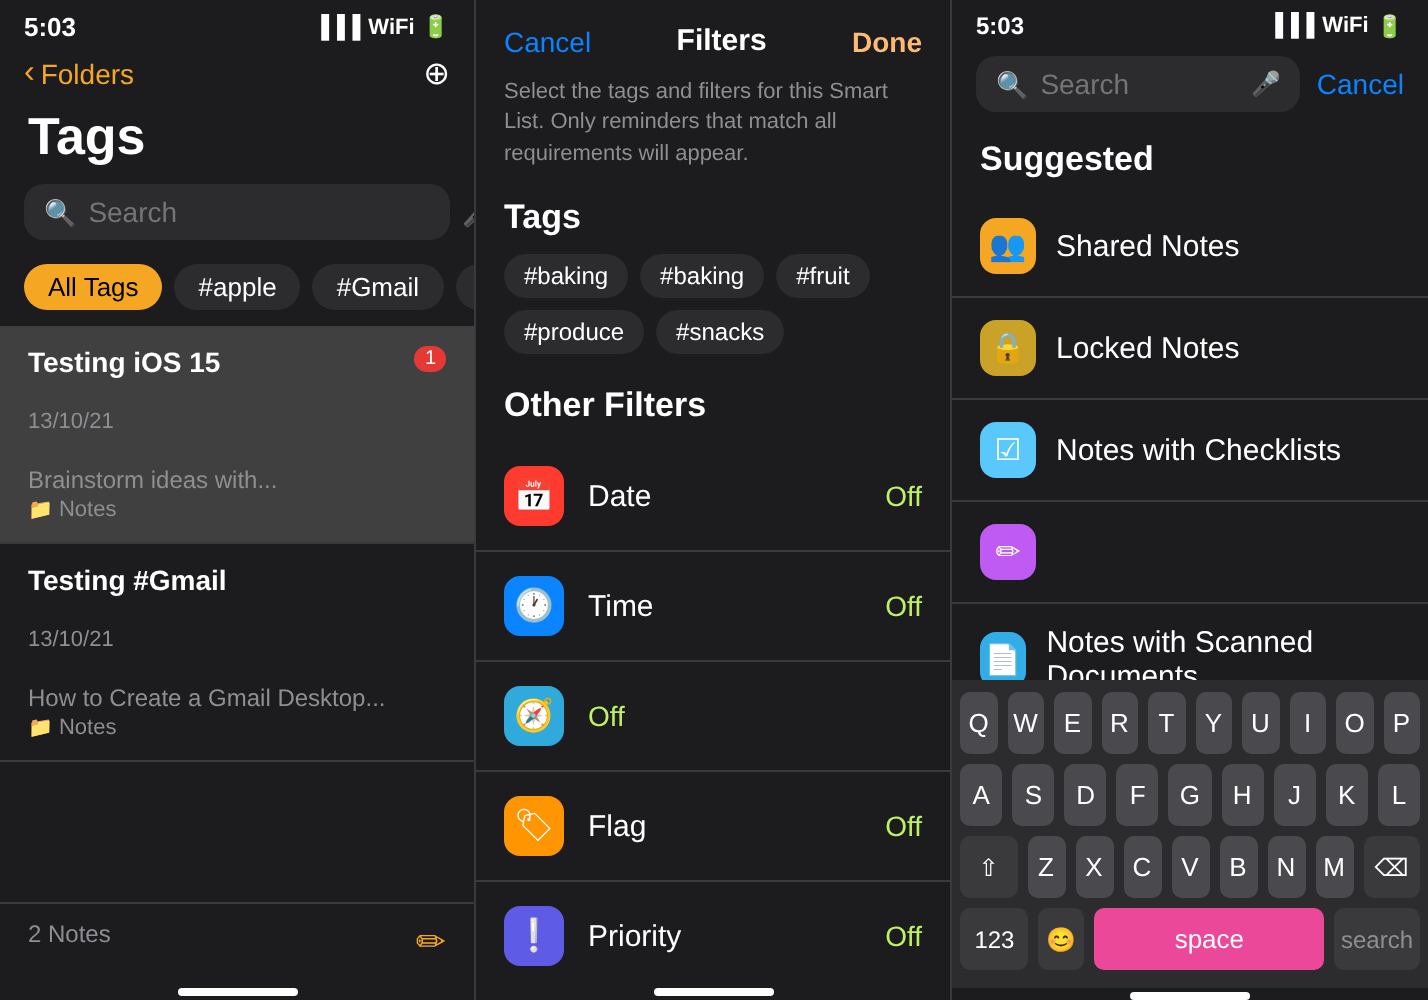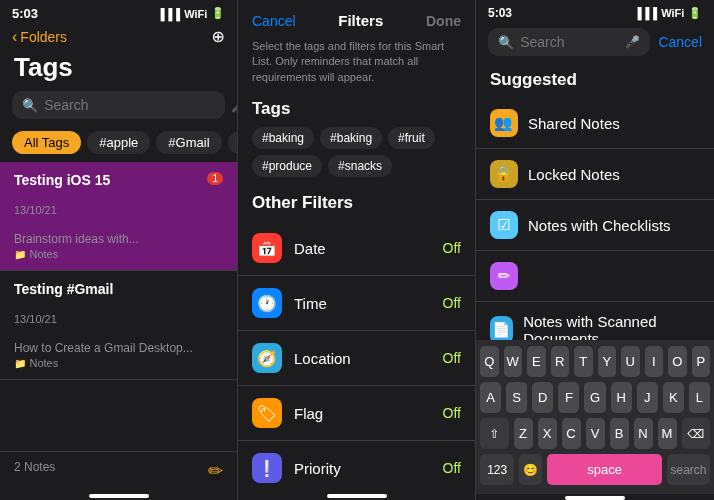--- a/index.html
+++ b/index.html
@@ -72,21 +72,21 @@
     }
     .tag-chip.active { background: #f5a623; color: #000; }
     .tag-chip.inactive { background: #2c2c2e; color: #fff; }
     .notes-list { flex: 1; overflow-y: auto; }
     .note-item {
       padding: 10px 14px;
       border-bottom: 0.5px solid #3a3a3c;
       cursor: pointer;
       display: flex; align-items: flex-start; justify-content: space-between;
     }
-    .note-item.selected { background: #701a75; }
+    .note-item.selected { background: #404040; }
     .note-content { flex: 1; overflow: hidden; }
     .note-title { font-size: 14px; font-weight: 600; color: #fff; }
     .note-date { font-size: 11px; color: #8e8e93; margin: 16px 0; }
     .note-preview { font-size: 12px; color: #8e8e93; white-space: nowrap; overflow: hidden; text-overflow: ellipsis; }
     .note-folder { display: flex; align-items: center; gap: 3px; margin-top: 2px; }
     .note-folder-icon { font-size: 10px; color: #8e8e93; }
     .note-folder-text { font-size: 11px; color: #8e8e93; }
     .note-badge {
       background: #e53935; color: #fff;
       font-size: 10px; border-radius: 8px;
@@ -110,21 +110,21 @@
       flex-direction: column;
       color: #fff;
       border-right: 0.5px solid #3a3a3c;
     }
     .filter-header {
       display: flex; justify-content: space-between; align-items: center;
       padding: 12px 14px 6px;
     }
     .filter-cancel { color: #0a84ff; font-size: 14px; }
     .filter-title { font-size: 15px; font-weight: 600; color: #fff; }
-    .filter-done { color: #737373; font-size: 14px; font-weight: 600; }
+    .filter-done { color: #fdba74; font-size: 14px; font-weight: 600; }
     .filter-desc {
       font-size: 11px; color: #8e8e93;
       padding: 4px 14px 8px; line-height: 1.4;
     }
     .section-title {
       font-size: 17px; font-weight: 600; color: #fff;
       padding: 6px 14px 8px;
     }
     .tags-chips {
       display: flex; flex-wrap: wrap; gap: 6px;
@@ -308,21 +308,20 @@
       <span class="filter-row-label">Date</span>
       <span class="filter-row-off">Off</span>
     </div>
     <div class="filter-row">
       <div class="filter-icon-wrap blue">🕐</div>
       <span class="filter-row-label">Time</span>
       <span class="filter-row-off">Off</span>
     </div>
     <div class="filter-row">
       <div class="filter-icon-wrap teal" style="background:#30aadc;">🧭</div>
-      <span class="filter-row-label">Location</span>
       <span class="filter-row-off">Off</span>
     </div>
     <div class="filter-row">
       <div class="filter-icon-wrap orange">🏷</div>
       <span class="filter-row-label">Flag</span>
       <span class="filter-row-off">Off</span>
     </div>
     <div class="filter-row">
       <div class="filter-icon-wrap indigo">❕</div>
       <span class="filter-row-label">Priority</span>

